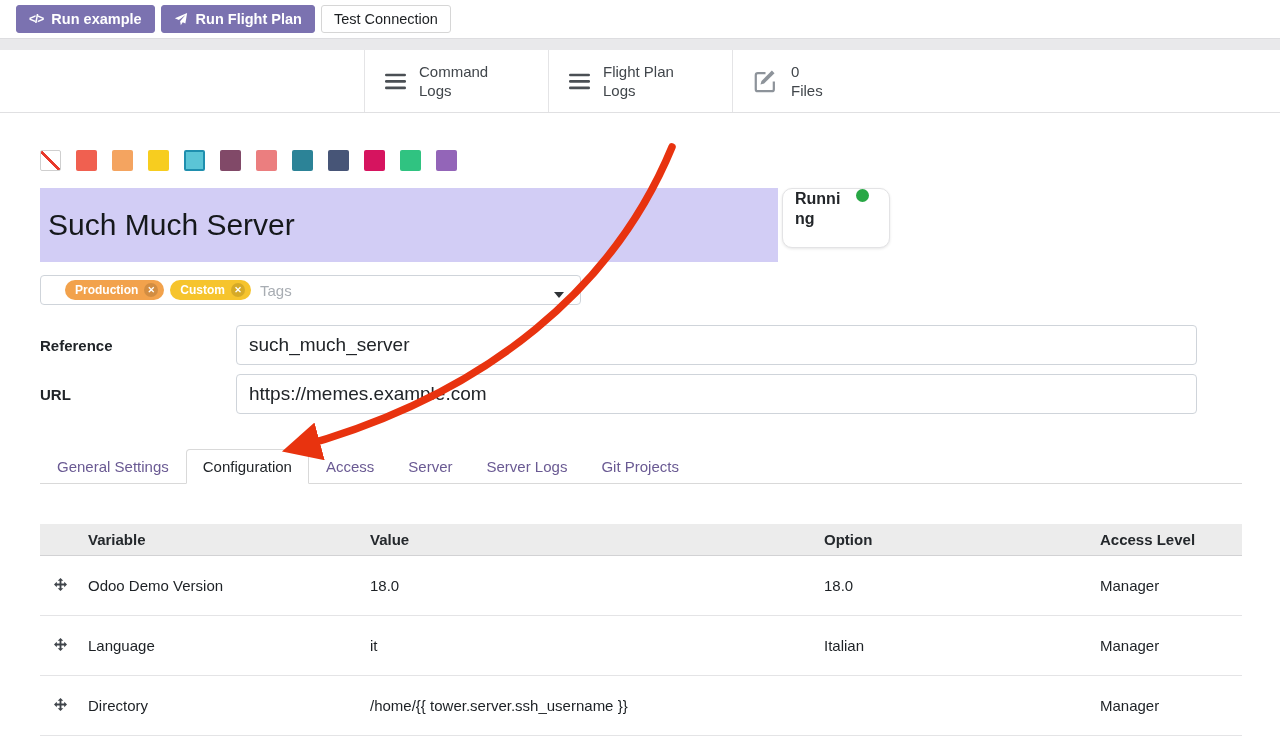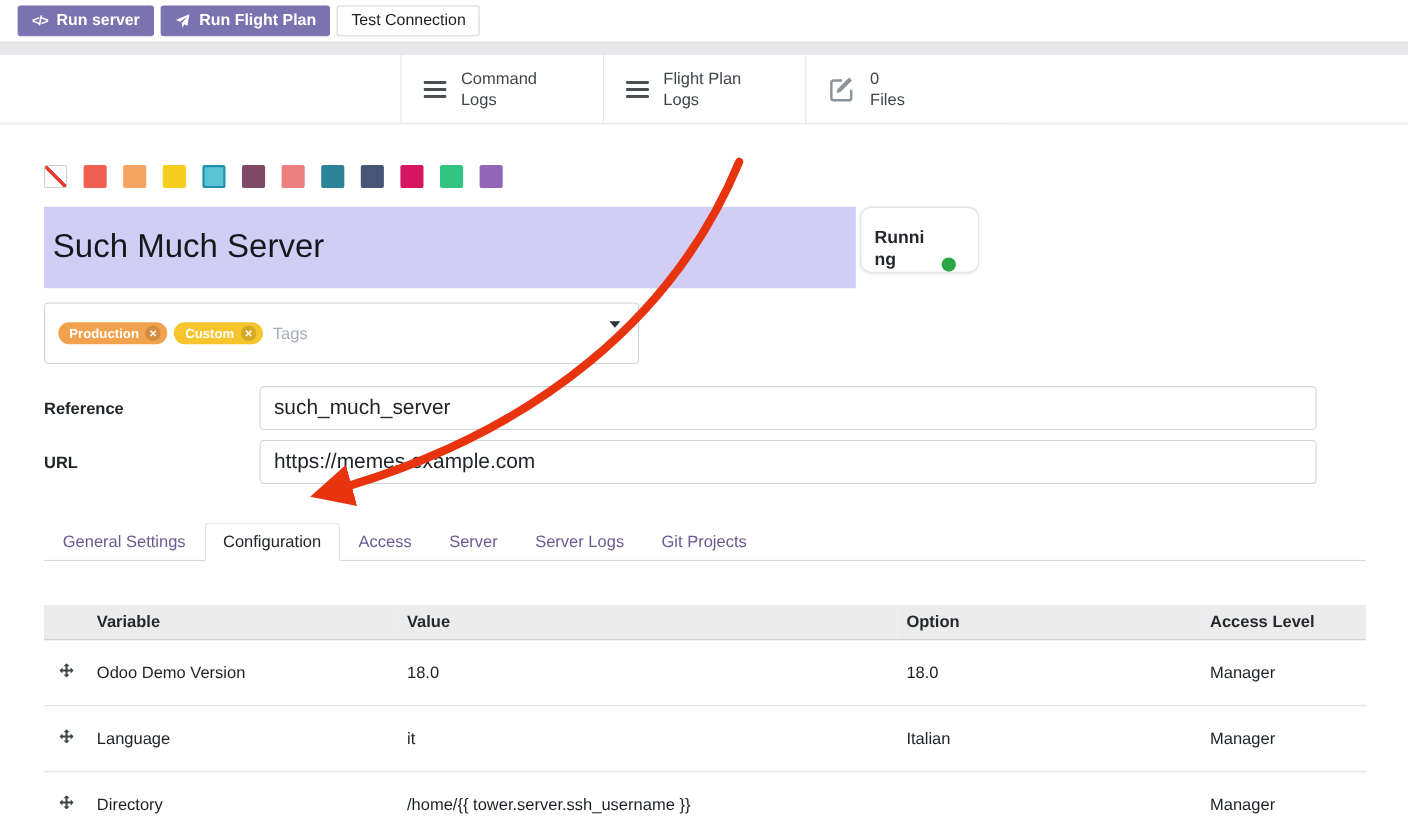--- a/index.html
+++ b/index.html
@@ -27,27 +27,27 @@
   .content{padding:0 38px 0 40px;position:relative;}
   .palette{margin-top:37px;display:flex;gap:15px;}
   .swatch{width:21px;height:21px;border-radius:2px;box-sizing:border-box;cursor:pointer;}
   .swatch-none{background:#fff;border:1px solid #cfcfcf;
     background-image:linear-gradient(45deg,transparent 44%,#e8392b 44%,#e8392b 55%,transparent 55%);}
   .swatch.selected{border:2px solid #1f8fae;}
   .title-row{margin-top:17px;display:flex;align-items:flex-start;gap:4px;}
   .server-title{width:738px;height:74px;background:#d2cdf5;display:flex;align-items:center;
     box-sizing:border-box;padding-left:8px;font-size:30px;color:#15181b;cursor:text;}
   .status-card{width:108px;height:60px;background:#fff;border:1px solid #e3e3e5;border-radius:10px;
-    box-shadow:0 1px 3px rgba(0,0,0,0.10);display:flex;align-items:flex-end;gap:9px;
+    box-shadow:0 1px 3px rgba(0,0,0,0.10);display:flex;align-items:flex-start;gap:9px;
     box-sizing:border-box;padding:0 12px;}
   .status-text{font-weight:bold;font-size:16px;width:52px;line-height:1.25;overflow-wrap:anywhere;color:#23262a;}
   .status-dot{width:13px;height:13px;border-radius:50%;flex:none;}
   
-  .tags-box{margin-top:13px;width:541px;height:56px;border:1px solid #cfd4da;border-radius:4px;
-    display:flex;align-items:center;gap:6px;box-sizing:border-box;padding:0 30px 0 12px;position:relative;cursor:text;}
+  .tags-box{margin-top:13px;width:541px;height:30px;border:1px solid #cfd4da;border-radius:4px;
+    display:flex;align-items:center;gap:6px;box-sizing:border-box;padding:0 30px 0 24px;position:relative;cursor:text;}
   .tag{display:inline-flex;align-items:center;gap:6px;color:#fff;font-size:12px;font-weight:bold;
     padding:3px 6px 3px 10px;border-radius:11px;white-space:nowrap;}
   .tag-x{width:14px;height:14px;border-radius:50%;background:rgba(0,0,0,0.13);display:inline-flex;
     align-items:center;justify-content:center;font-size:9px;cursor:pointer;}
   .tags-placeholder{color:#a8adb3;font-size:15px;margin-left:3px;}
   .caret{position:absolute;right:16px;top:16px;width:0;height:0;border-left:5px solid transparent;
     border-right:5px solid transparent;border-top:6px solid #2f3337;cursor:pointer;}
   
   .field-row{display:flex;align-items:center;}
   .field-row.first{margin-top:20px;}
@@ -70,21 +70,21 @@
   .add-link{color:#43709c;text-decoration:none;cursor:pointer;}
   
   .arrow-overlay{position:absolute;left:0;top:0;width:1280px;height:742px;pointer-events:none;z-index:40;}
 </style>
 </head>
 <body>
 
 <div class="top-toolbar">
   <button class="btn purple">
     <span class="btn-icon">&lt;/&gt;</span>
-    <span>Run server</span>
+    <span>Run example</span>
   </button>
   <button class="btn purple">
     <span class="btn-icon">
       <svg width="14" height="14" viewBox="0 0 16 16">
           <path d="M15 1 L1 7 L5.5 9 L13 3.5 L7 10.5 L7.8 15 L10 11.6 L13 13 Z" fill="#fff"></path>
         </svg>
     </span>
     <span>Run Flight Plan</span>
   </button>
   <button class="btn white">

